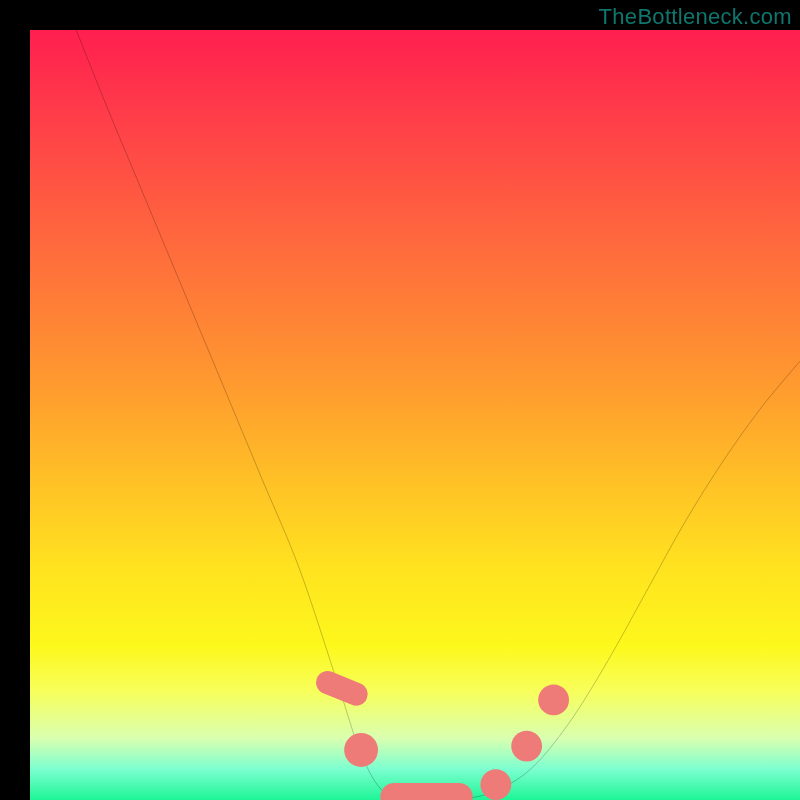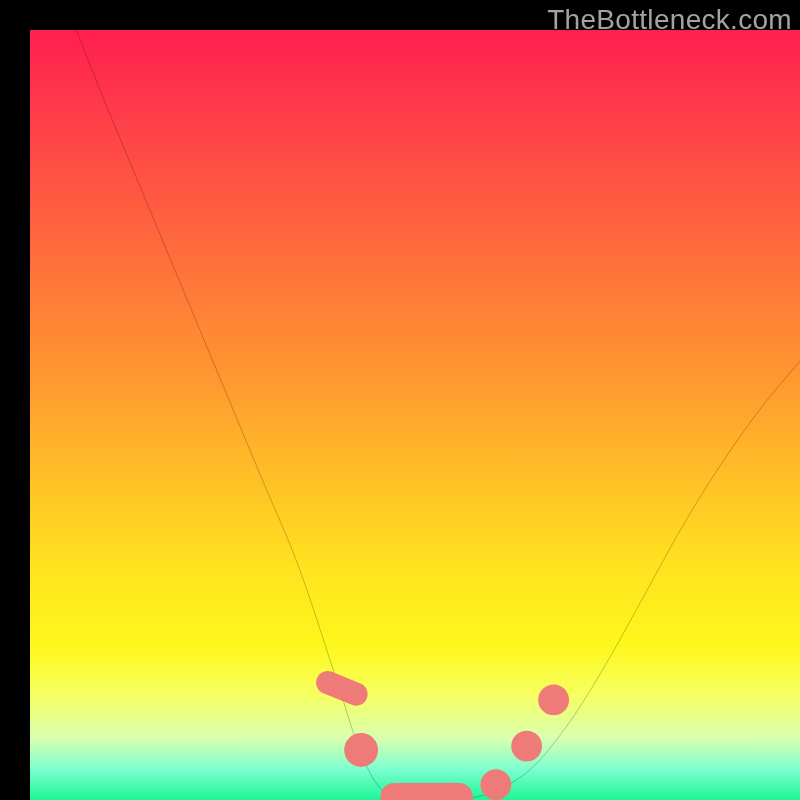--- a/index.html
+++ b/index.html
@@ -44,22 +44,22 @@
     left: 30px;
     top: 30px;
     width: 770px;
     height: 770px;
     pointer-events: none;
   }
   .watermark {
     position: absolute;
     top: 4px;
     right: 8px;
-    color: #a3a3a3;
-    font-size: 28px;
+    color: #0f766e;
+    font-size: 22px;
     font-weight: 500;
     letter-spacing: 0.3px;
     user-select: none;
   }
 </style>
 </head>
 <body>
 
 <div class="frame">
   <div class="plot-area"></div>

